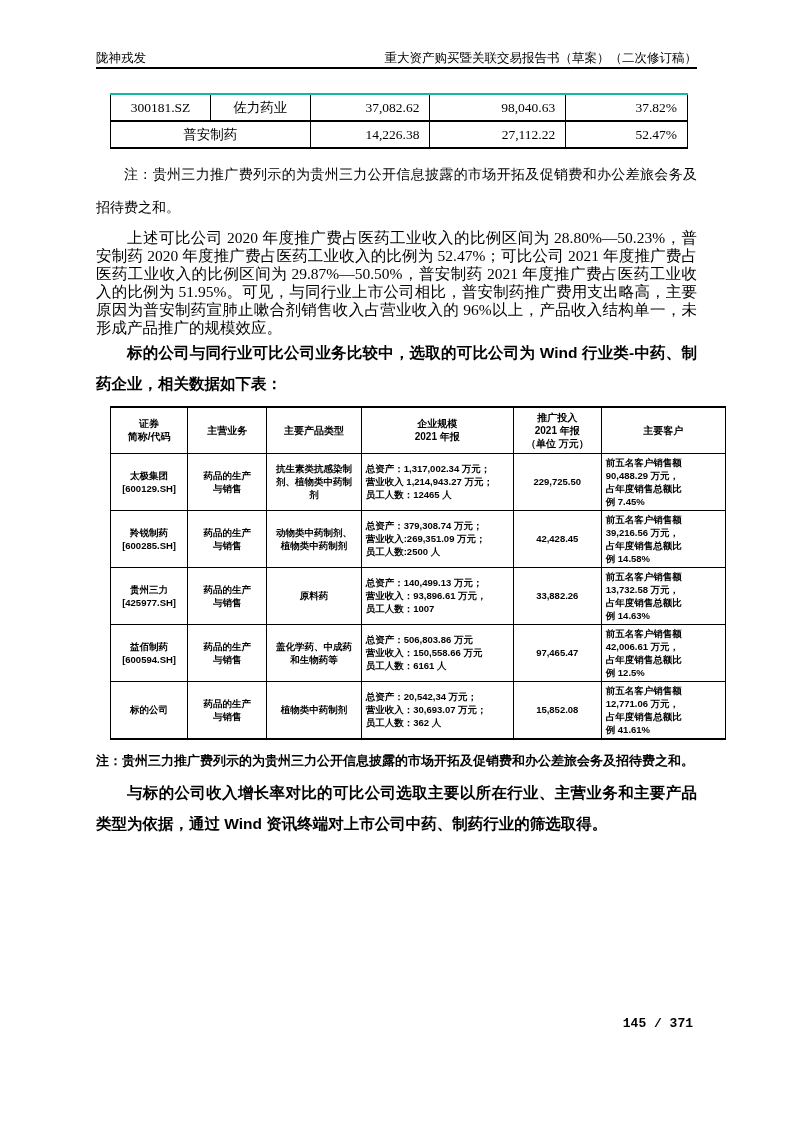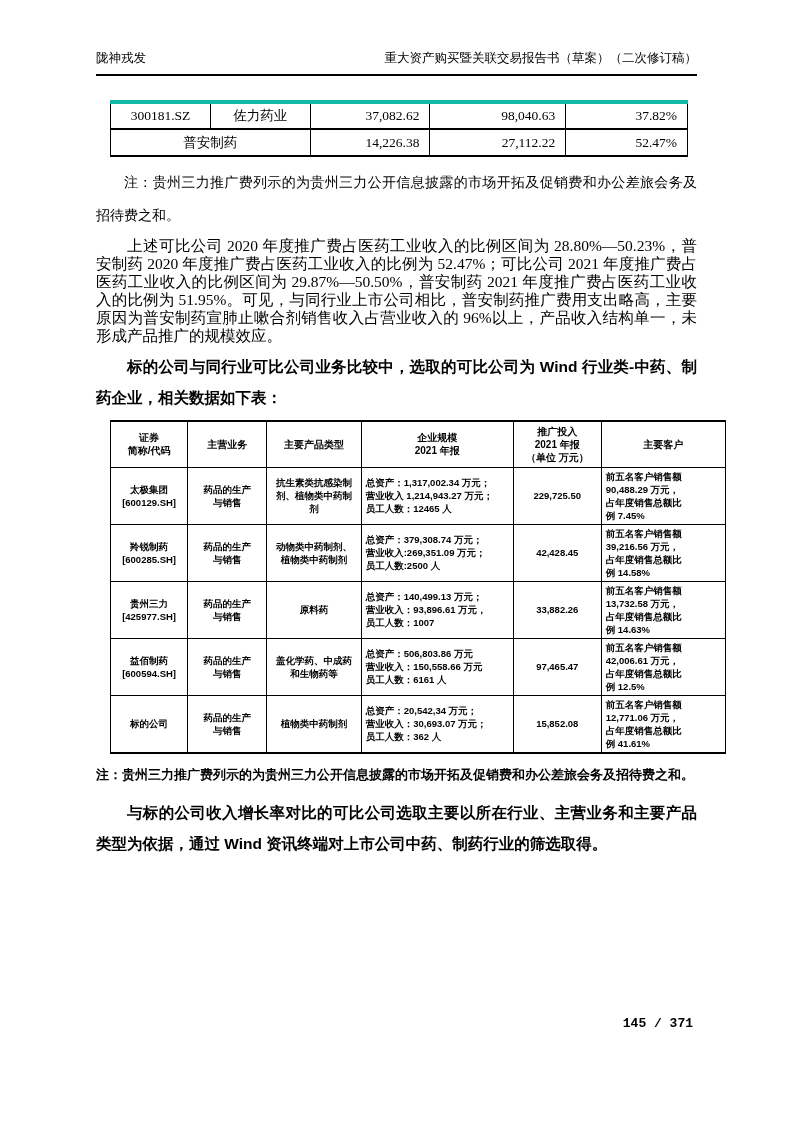--- a/index.html
+++ b/index.html
@@ -4,33 +4,33 @@
 <style>
   * { margin: 0; padding: 0; box-sizing: border-box; }
   html, body { background: #e8e8e8; }
   body { width: 793px; font-family: "Liberation Serif", serif; color: #000; }
   .page {
     position: relative; width: 793px; height: 1122px; background: #ffffff;
     padding: 50px 96px 0 96px; overflow: hidden; margin: 0 auto;
   }
   
   .header { display: flex; justify-content: space-between; align-items: flex-end;
-    font-size: 12.5px; padding-bottom: 7px; border-bottom: 2px solid #000; }
+    font-size: 12.5px; padding-bottom: 0; border-bottom: 2px solid #000; }
   
   .top-table { border-collapse: collapse; margin: 24px 0 0 14px; width: 578px;
-    font-size: 13.5px; border-top: 4px solid #14b8a6; }
+    font-size: 13.5px; border-top: 2px solid #14b8a6; }
   .top-table td { border: 1px solid #000; height: 27px; padding: 2px 10px; }
   .top-table .ctr { text-align: center; }
   .top-table .num { text-align: right; }
   .top-table tr.total td { font-weight: 400; border-top: 2px solid #000; border-bottom: 2.5px solid #000; }
   
   .note1 { font-size: 14px; line-height: 33px; margin-top: 9px; text-indent: 2em; text-align: justify; }
   .body-para { font-size: 15.5px; line-height: 18px; margin-top: 5px; text-indent: 2em; text-align: justify; }
   .hei { font-family: "Liberation Sans", sans-serif; font-weight: 700; }
-  .bold-para { font-size: 15.5px; line-height: 31px; margin-top: 6px; text-indent: 2em; text-align: justify; }
+  .bold-para { font-size: 15.5px; line-height: 31px; text-indent: 2em; text-align: justify; }
   
   .main-table { border-collapse: collapse; margin: 7px 0 0 14px; width: 616px;
     font-family: "Liberation Sans", sans-serif; font-weight: 700;
     font-size: 9.5px; line-height: 13px; border-top: 2px solid #000; border-bottom: 2px solid #000; }
   .main-table th, .main-table td { border: 1px solid #000; padding: 2px 4px; vertical-align: middle; }
   .main-table th { height: 46px; text-align: center; white-space: pre-line; font-size: 10px; }
   .main-table td { height: 55px; }
   .pre { white-space: pre-line; }
   .ctr2 { text-align: center; }
   .lft { text-align: left; }

